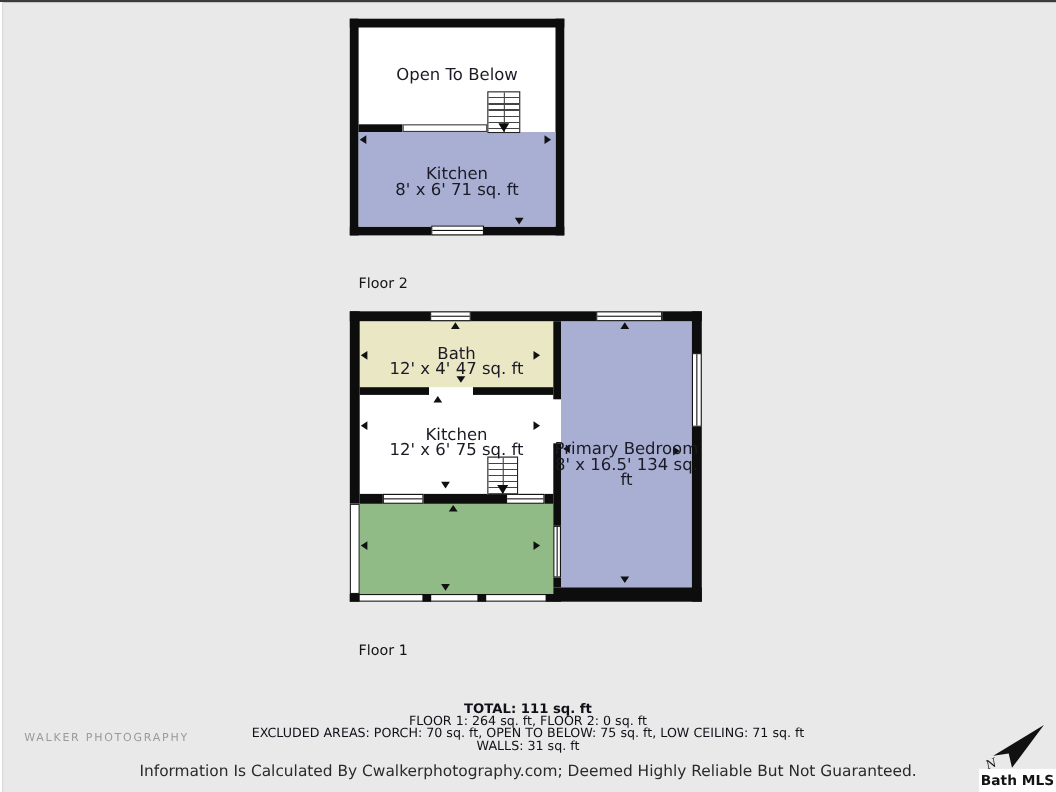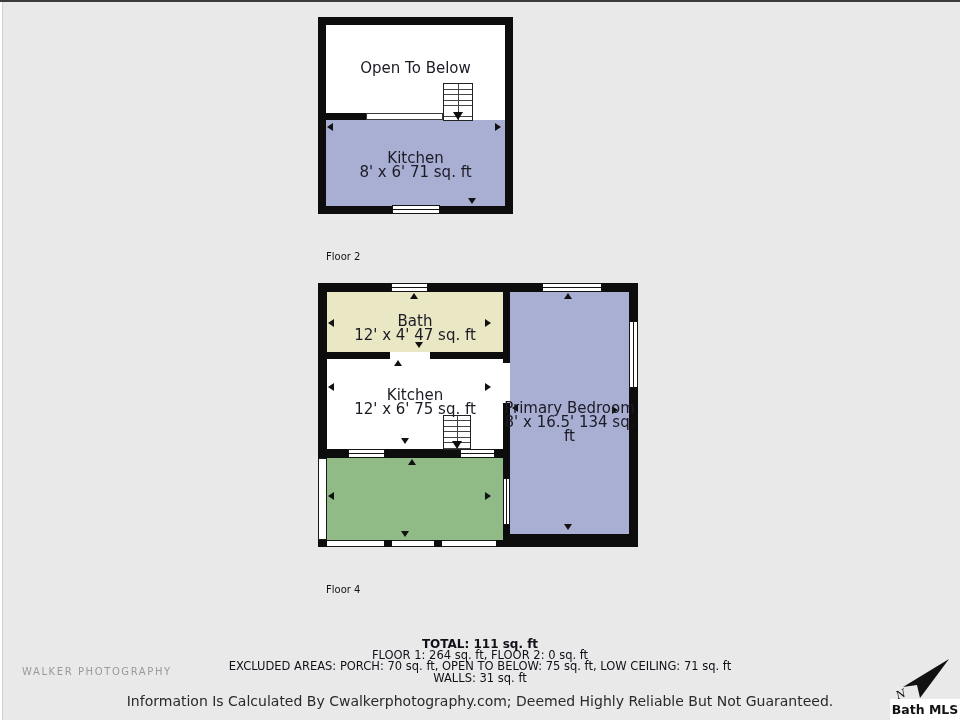--- a/index.html
+++ b/index.html
@@ -20,21 +20,21 @@
             background-position:center;background-repeat:no-repeat;}
   .rail{position:absolute;background:#ffffff;border:1px solid #1a1a1a;box-sizing:border-box;}
   .post{position:absolute;background:#0d0d0d;}
   .stairs{position:absolute;background:#fff;border:1px solid #222;box-sizing:border-box;}
   .treads{position:absolute;inset:0;
           background:repeating-linear-gradient(to bottom,transparent 0 4.5px,#444 4.5px 5.5px);}
   .stairmid{position:absolute;left:50%;top:0;bottom:0;width:1px;background:#444;}
   .stairarrow{position:absolute;left:50%;bottom:0;transform:translateX(-50%);
               width:0;height:0;border:5px solid transparent;border-top:8px solid #0d0d0d;border-bottom:0;}
   .room-label{position:absolute;text-align:center;font-size:15px;line-height:14px;color:#1b1b25;}
-  .floor-label{position:absolute;font-size:10px;color:#141414;}
+  .floor-label{position:absolute;font-size:13px;color:#141414;}
   .arr{position:absolute;width:0;height:0;border:4px solid transparent;}
   .arr-l{border-right:6px solid #111;border-left:0;}
   .arr-r{border-left:6px solid #111;border-right:0;}
   .arr-u{border-bottom:6px solid #111;border-top:0;}
   .arr-d{border-top:6px solid #111;border-bottom:0;}
   #summary{position:absolute;left:0;top:638px;width:960px;text-align:center;color:#101018;}
   .sum-total{font-size:12px;font-weight:bold;line-height:12px;}
   .sum-line{font-size:11.5px;line-height:11.3px;}
   .sum-disclaimer{font-size:14px;color:#2a2a2a;margin-top:9px;}
   #watermark{position:absolute;left:22px;top:666px;font-size:10px;letter-spacing:1.6px;color:#9a9a9a;}
@@ -150,21 +150,21 @@
     <div class="room-label" style="left:9px;top:105px;width:176px;">
       <div>Kitchen</div>
       <div>12' x 6' 75 sq. ft</div>
     </div>
     <div class="room-label" style="left:186px;top:118px;width:131px;">
       <div>Primary Bedroom</div>
       <div>8' x 16.5' 134 sq. ft</div>
     </div>
   </div>
 
-  <div class="floor-label" style="left:326px;top:584px;">Floor 4</div>
+  <div class="floor-label" style="left:326px;top:584px;">Floor 1</div>
 
   <div id="summary">
     <div class="sum-total">TOTAL: 111 sq. ft</div>
     <div class="sum-line">FLOOR 1: 264 sq. ft, FLOOR 2: 0 sq. ft</div>
     <div class="sum-line">EXCLUDED AREAS: PORCH: 70 sq. ft, OPEN TO BELOW: 75 sq. ft, LOW CEILING: 71 sq. ft</div>
     <div class="sum-line">WALLS: 31 sq. ft</div>
     <div class="sum-disclaimer">Information Is Calculated By Cwalkerphotography.com; Deemed Highly Reliable But Not Guaranteed.</div>
   </div>
 
   <div id="watermark">WALKER PHOTOGRAPHY</div>

